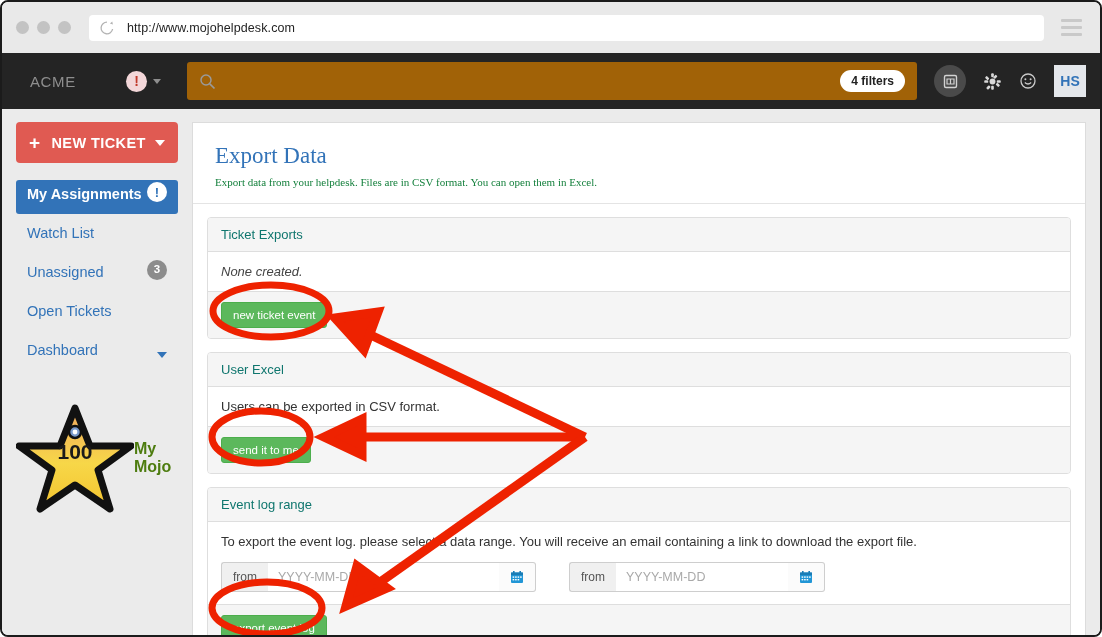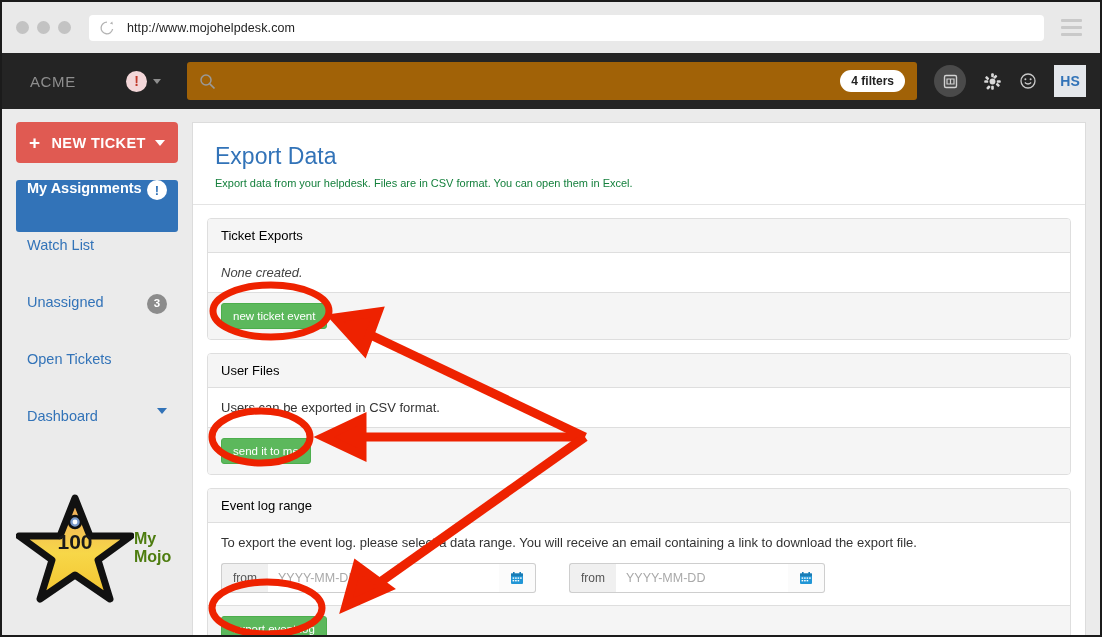--- a/index.html
+++ b/index.html
@@ -8,21 +8,21 @@
     font-family: "Liberation Sans", sans-serif;
     background: #ffffff;
     overflow: hidden;
   }
 
   
   #browser-window {
     position: absolute; left: 0; top: 0;
     width: 1102px; height: 637px;
     border: 2px solid #1b1b1b;
-    border-radius: 0;
+    border-radius: 8px;
     background: #ffffff;
     overflow: hidden;
   }
 
   
   #browser-chrome {
     position: relative;
     height: 51px;
     background: #e9e9e9;
     display: flex; align-items: center;
@@ -110,22 +110,22 @@
   #new-ticket-plus { font-size: 19px; font-weight: bold; margin-right: 11px; line-height: 1; }
   #new-ticket-label { flex: 1; }
   .caret-down-white {
     width: 0; height: 0;
     border-left: 5px solid transparent;
     border-right: 5px solid transparent;
     border-top: 6px solid #fff;
   }
   #sidebar-nav { margin-top: 17px; }
   .sidebar-item {
-    height: 52px; display: flex; align-items: flex-start;
-    padding: 0 11px; border-radius: 3px;
+    height: 34px; display: flex; align-items: flex-end;
+    padding: 12px 11px; border-radius: 3px;
     font-size: 14.5px; color: #3273b8; cursor: pointer;
     margin-bottom: 5px;
   }
   .sidebar-item.active { background: #3273b8; color: #fff; font-weight: bold; }
   .sidebar-item .label { flex: 1; }
   .badge-alert {
     width: 20px; height: 20px; border-radius: 50%;
     background: #fff; color: #3273b8;
     font-size: 13px; font-weight: bold; line-height: 1;
     display: flex; align-items: center; justify-content: center;
@@ -152,32 +152,32 @@
   }
   #mojo-star-wrap { position: relative; width: 118px; height: 112px; }
   #mojo-label { font-size: 16px; color: #4d7c0f; font-weight: bold; }
 
   
   #main-content {
     flex: 1; background: #fff; margin: 13px 14px 0 0;
     border: 1px solid #dcdcdc; border-bottom: none;
     overflow: hidden;
   }
-  #page-header { padding: 20px 22px 15px 22px; border-bottom: 1px solid #e4e4e4; }
+  #page-header { padding: 20px 22px 15px 22px; border-bottom: 1px solid #e4e4e4; font-family: Liberation Serif, serif; }
   #page-title { color: #3273b8; font-size: 23px; font-weight: normal; }
   #page-subtitle { color: #15803d; font-size: 11px; margin-top: 7px; }
 
   #panels { padding: 13px 14px; }
   .panel {
     border: 1px solid #dedede; border-radius: 4px;
     margin-bottom: 13px; background: #fff; overflow: hidden;
   }
   .panel-heading {
     background: #f5f5f5; border-bottom: 1px solid #dedede;
-    padding: 9px 13px; font-size: 13px; color: #000000;
+    padding: 9px 13px; font-size: 13px; color: #0f766e;
   }
   .panel-body { padding: 12px 13px; font-size: 13px; color: #333; background: #fff; }
   .panel-body.italic { font-style: italic; color: #444; }
   .panel-footer {
     background: #f5f5f5; border-top: 1px solid #dedede;
     padding: 10px 13px;
   }
   .btn-green {
     display: inline-block; background: #5cb85c; border: 1px solid #4cae4c;
     border-radius: 3px; color: #fff; font-size: 11.5px;
@@ -341,21 +341,21 @@
 
         <div class="panel">
           <div class="panel-heading">Ticket Exports</div>
           <div class="panel-body italic">None created.</div>
           <div class="panel-footer">
             <button class="btn-green">new ticket event</button>
           </div>
         </div>
 
         <div class="panel">
-          <div class="panel-heading">User Files</div>
+          <div class="panel-heading">User Excel</div>
           <div class="panel-body">Users can be exported in CSV format.</div>
           <div class="panel-footer">
             <button class="btn-green">send it to me</button>
           </div>
         </div>
 
         <div class="panel">
           <div class="panel-heading">Event log range</div>
           <div class="panel-body">
             <div>To export the event log. please select a data range. You will receive an email containing a link to download the export file.</div>

